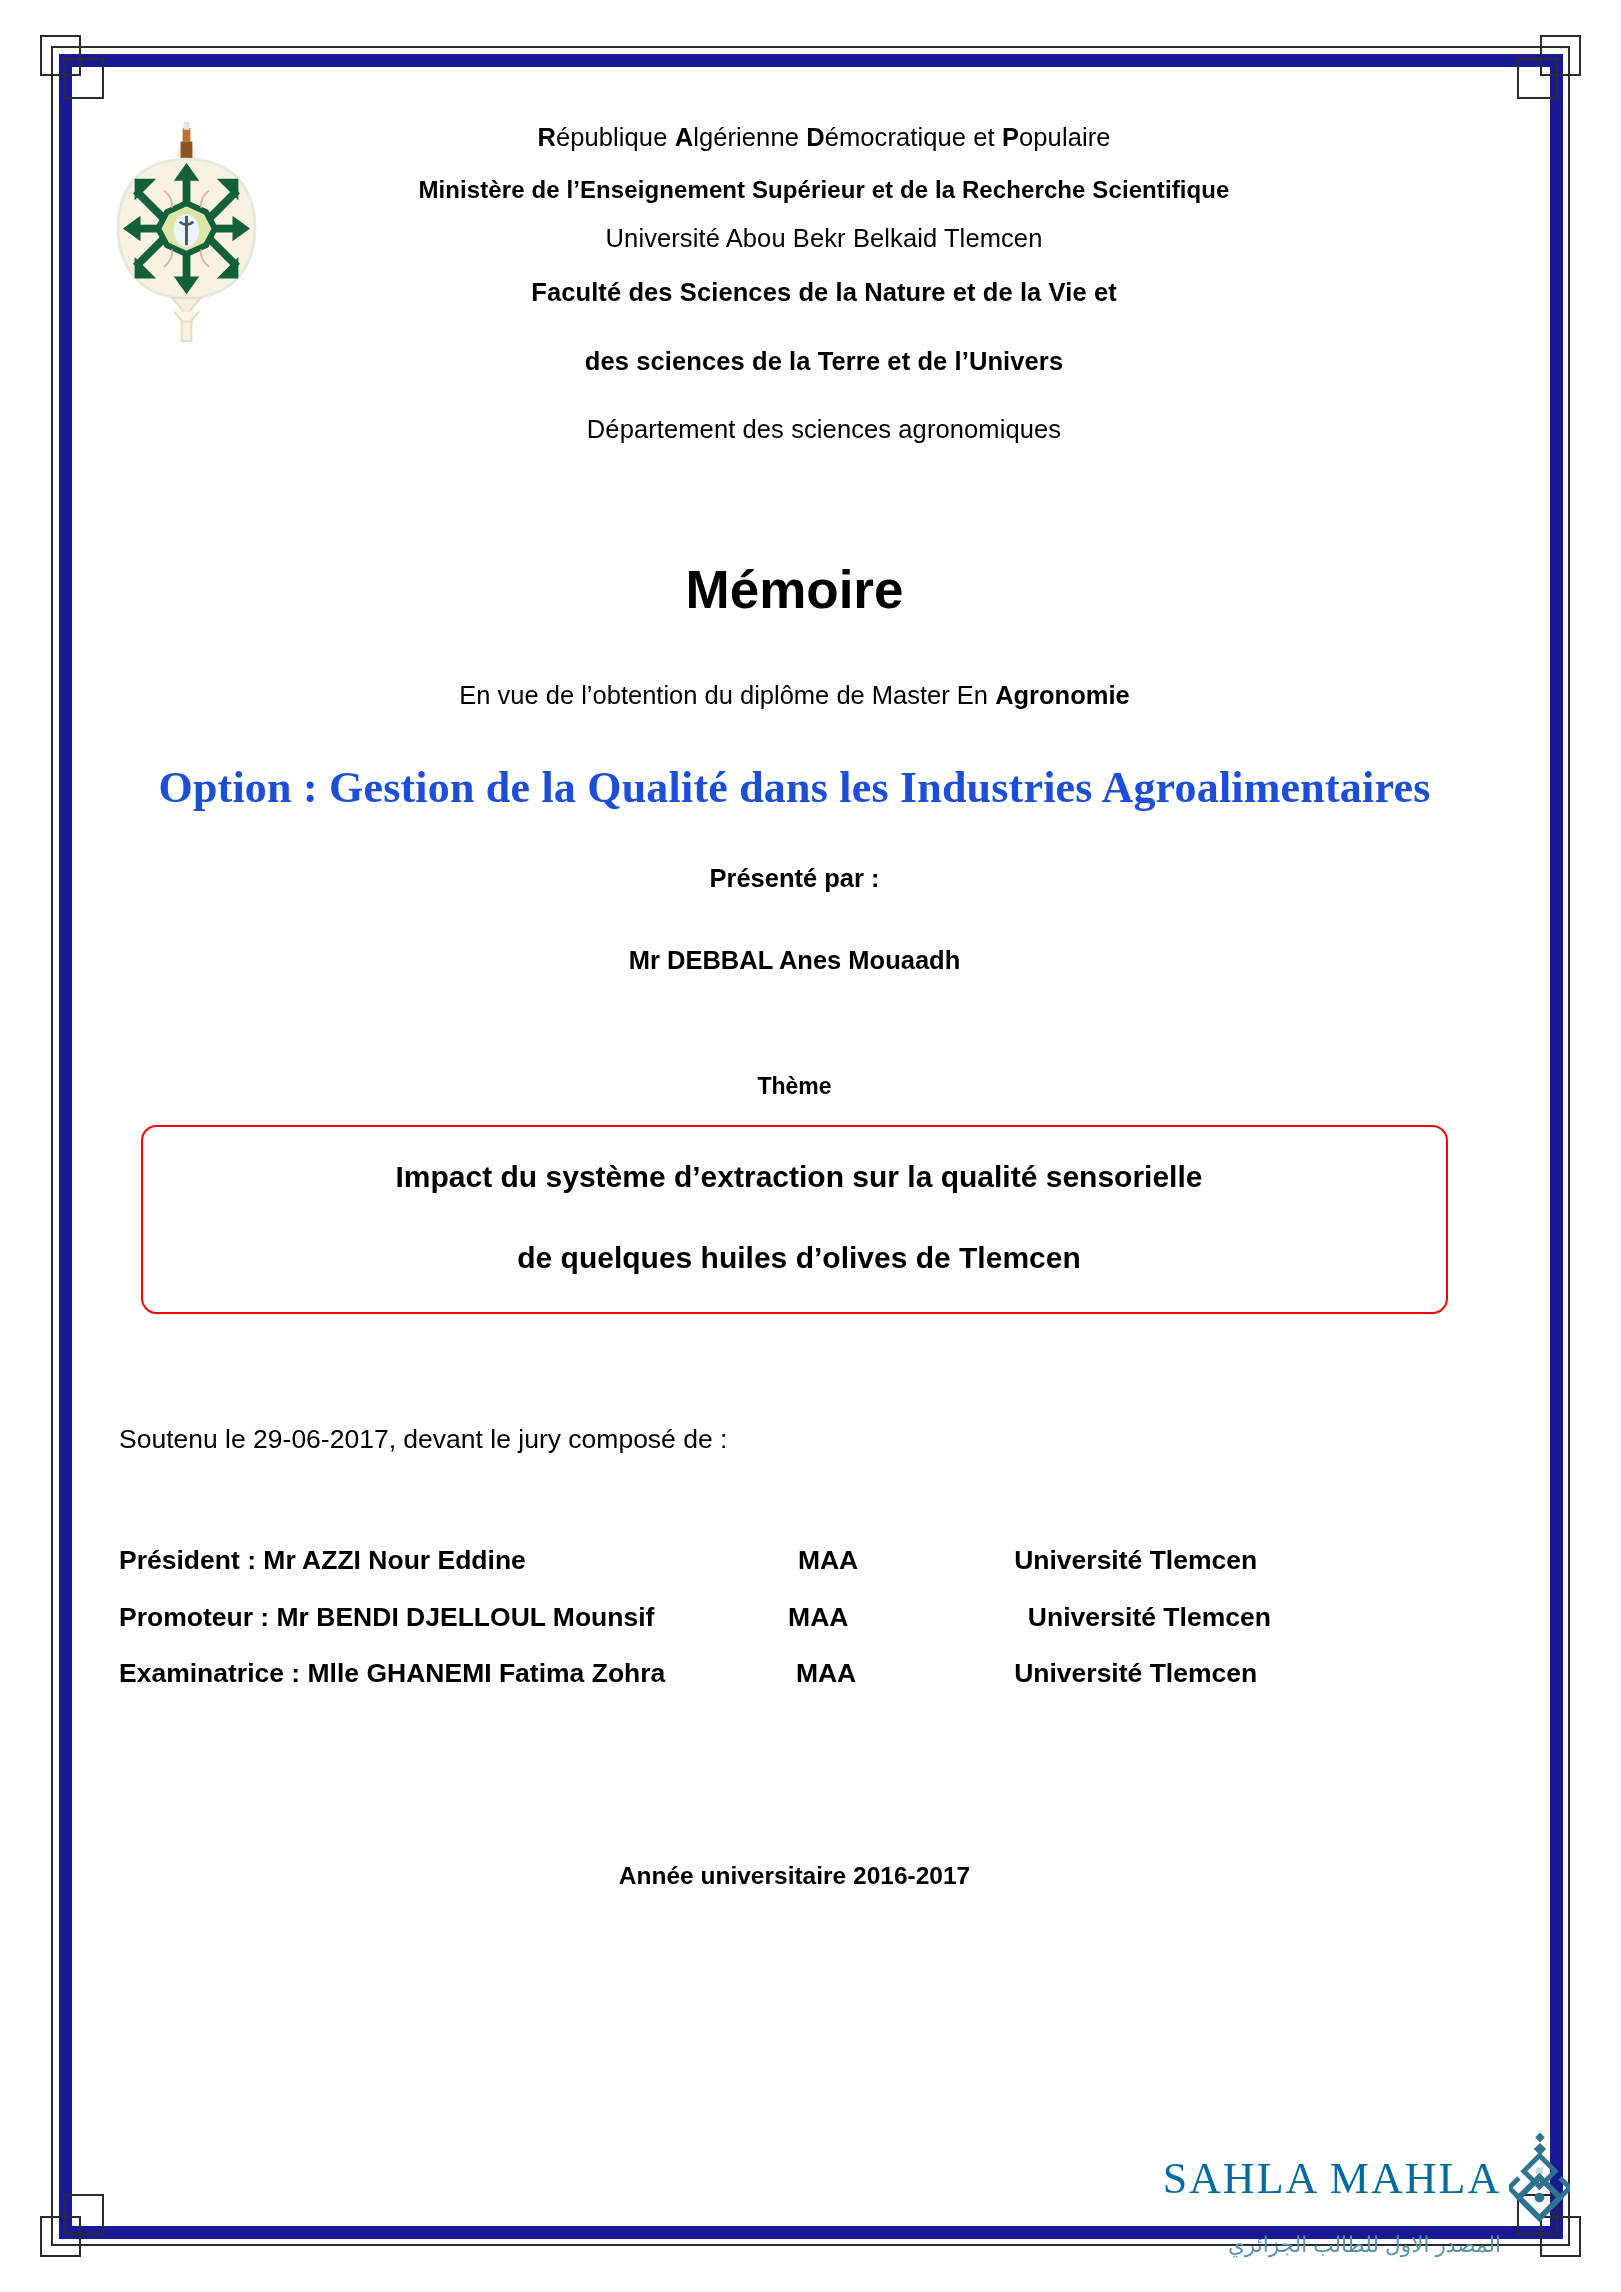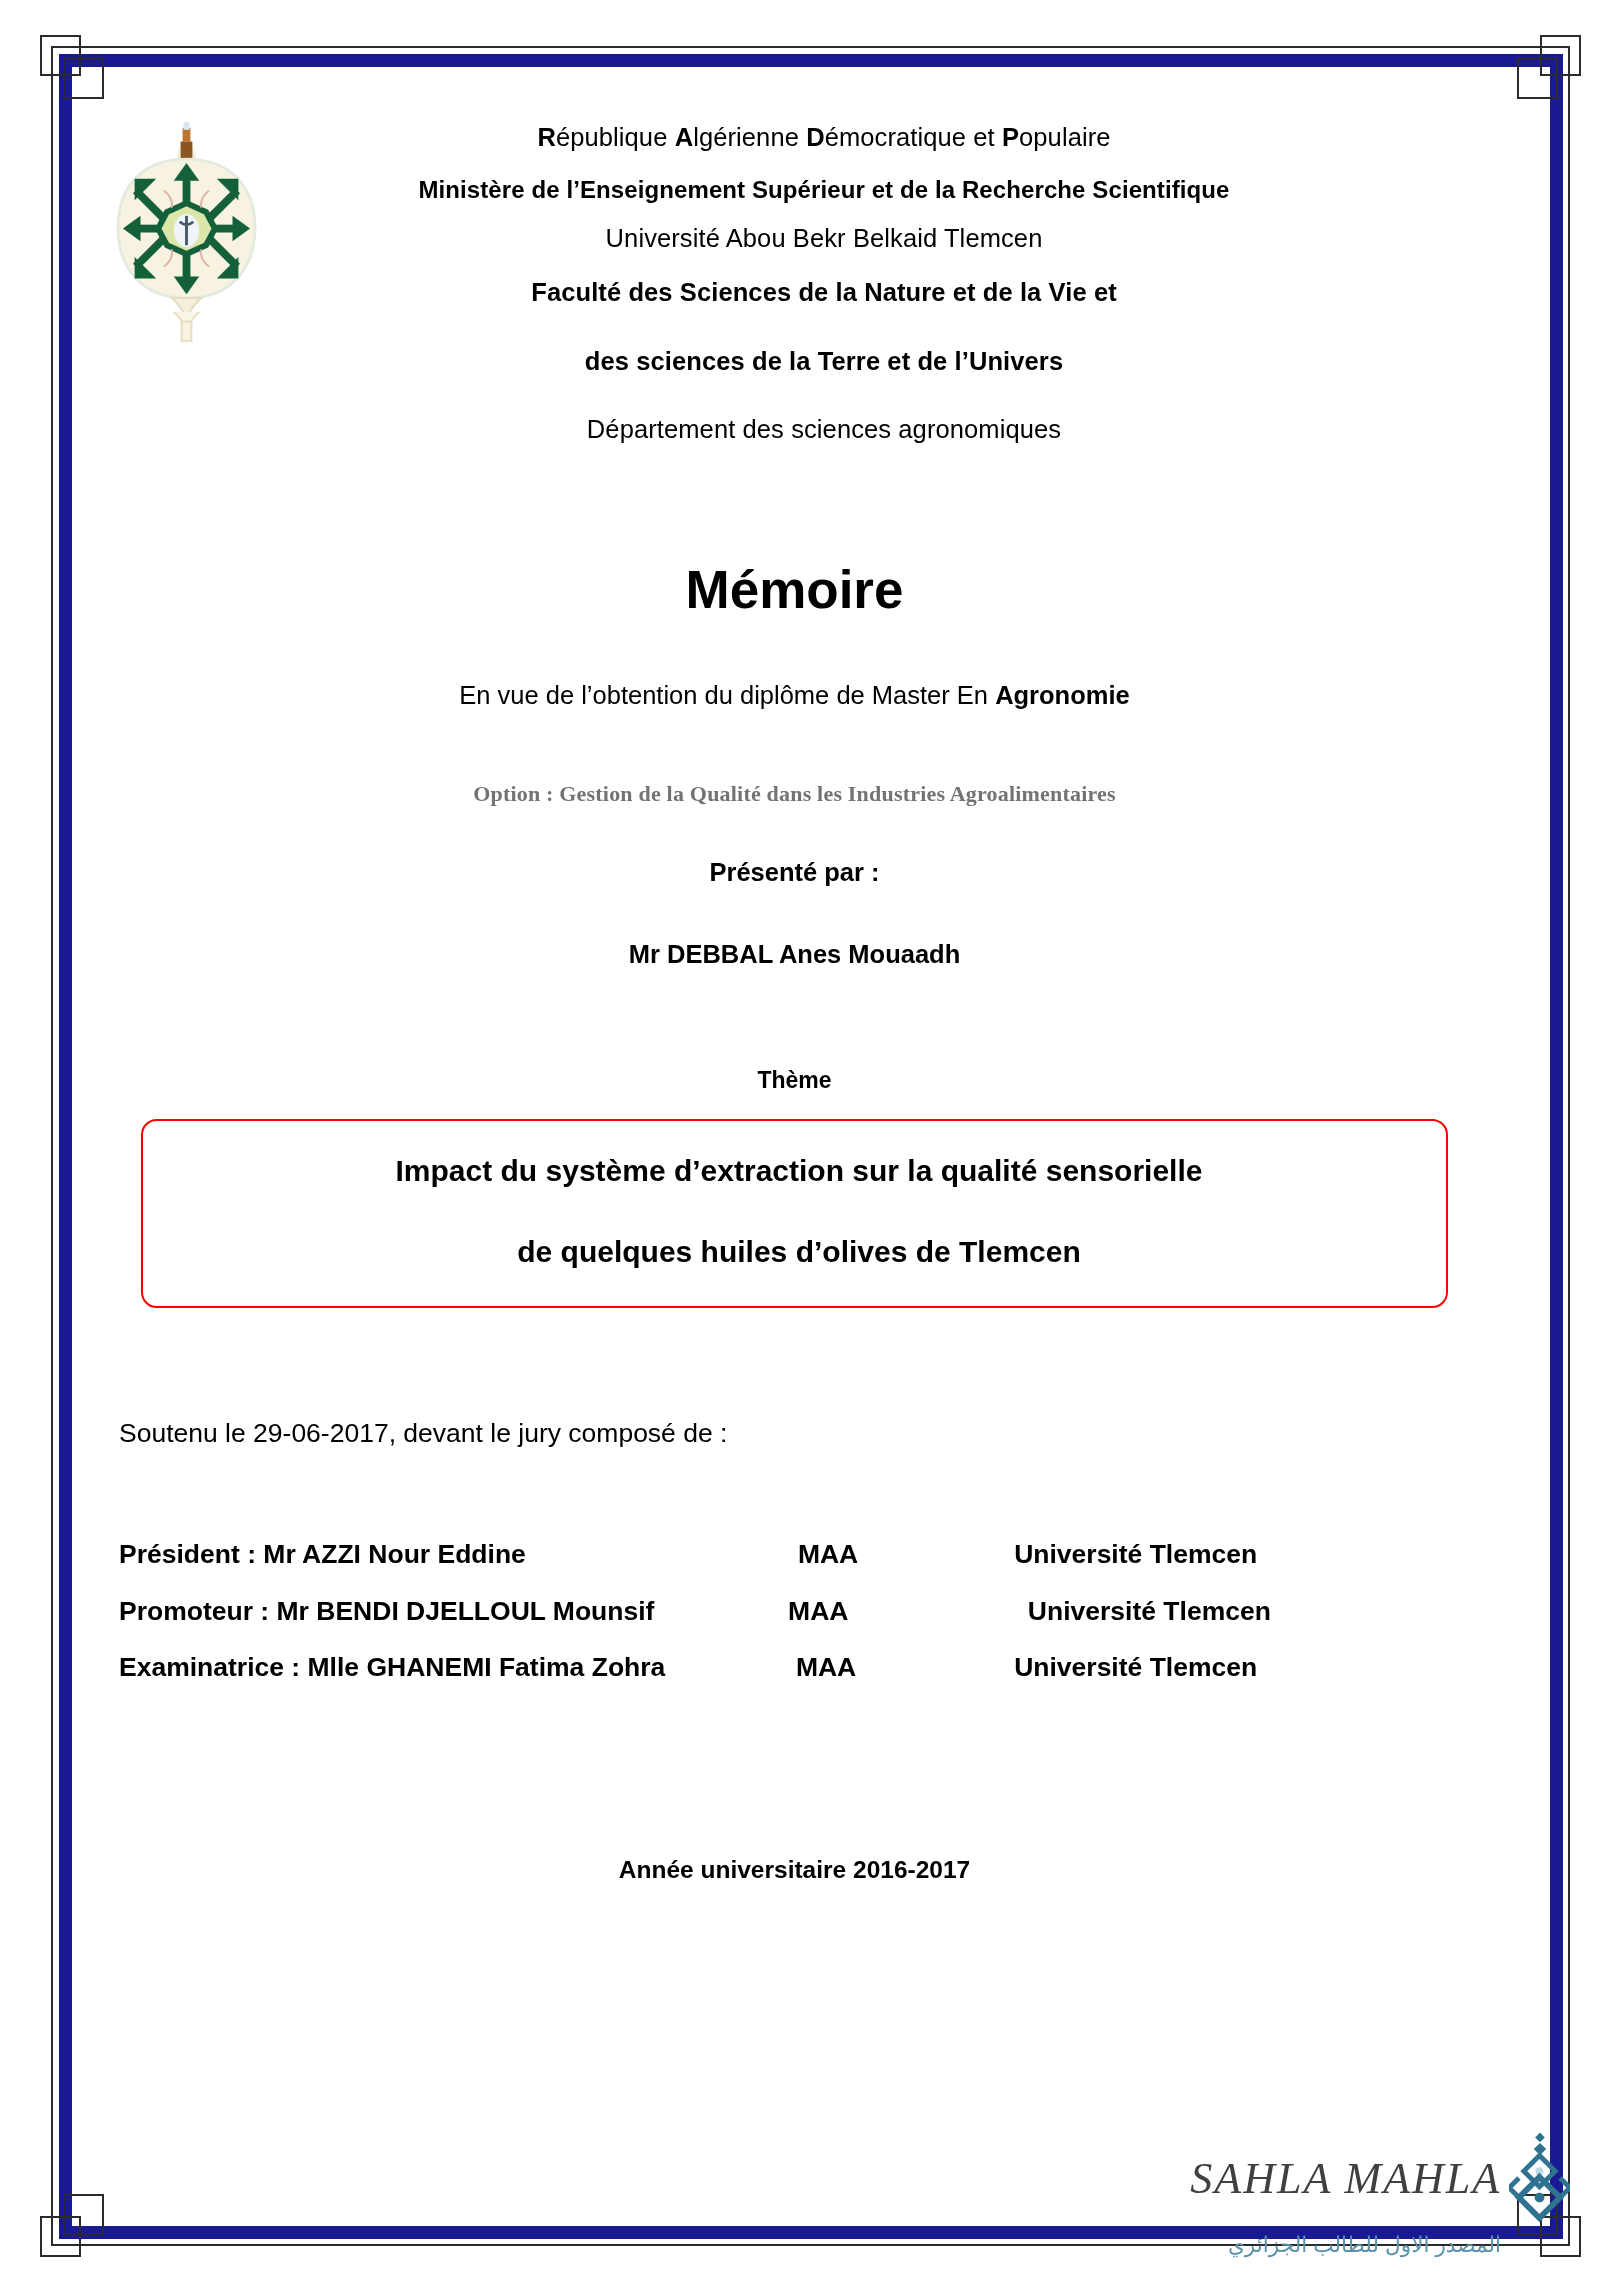--- a/index.html
+++ b/index.html
@@ -118,24 +118,24 @@
     font-size: 25.5px;
     font-weight: 400;
     margin-top: 61px;
   }
   .diploma-line b { font-weight: 700; }
 
   
   .option-line {
     text-align: center;
     font-family: "Liberation Serif", "DejaVu Serif", serif;
-    font-size: 22px;
-    font-weight: 700;
-    color: #737373;
-    margin-top: 71px;
+    font-size: 44px;
+    font-weight: 700;
+    color: #1d4ed8;
+    margin-top: 52px;
     letter-spacing: 0.2px;
   }
 
   .presented-by {
     text-align: center;
     font-size: 25.5px;
     font-weight: 700;
     margin-top: 51px;
   }
   .author-name {
@@ -214,23 +214,22 @@
   }
   .wm-row {
     display: flex;
     align-items: center;
     justify-content: flex-end;
   }
   .wm-text {
     font-family: "Liberation Serif", "DejaVu Serif", serif;
     font-size: 44px;
     letter-spacing: 2px;
-    color: #404040;
+    color: #0369a1;
     line-height: 1;
-    font-style: italic;
   }
   .wm-mark { margin-left: 7.8px; }
   .wm-sub {
     font-family: Liberation Sans, sans-serif;
     font-size: 21.6px;
     color: #5a93ab;
     direction: rtl;
     text-align: right;
     margin-top: 5.9px;
     padding-right: 69px;

